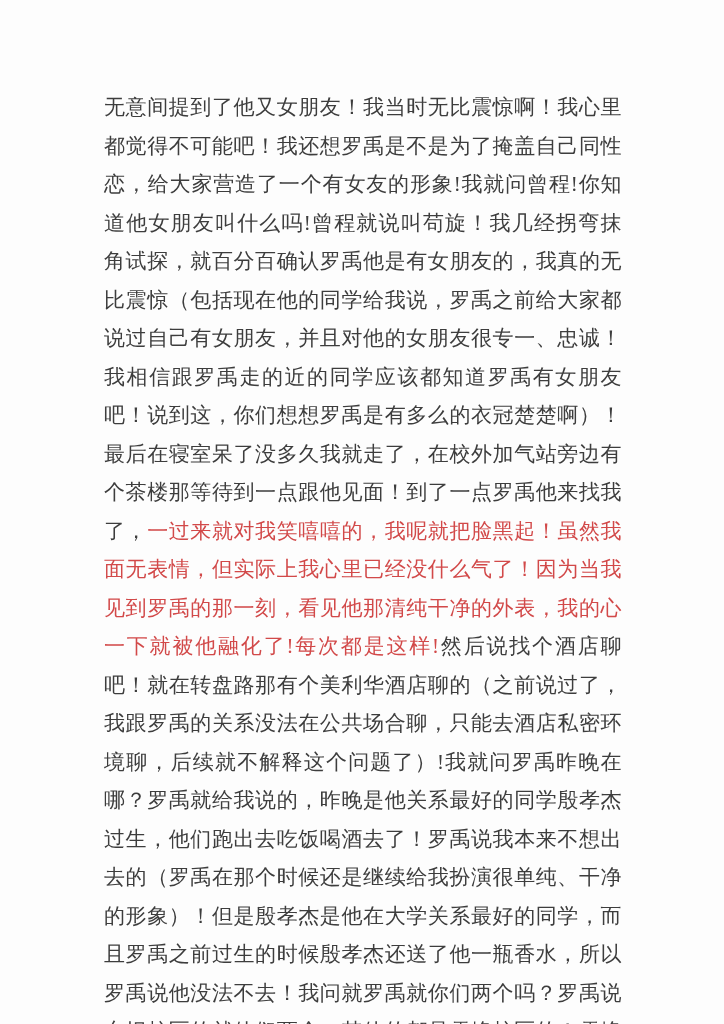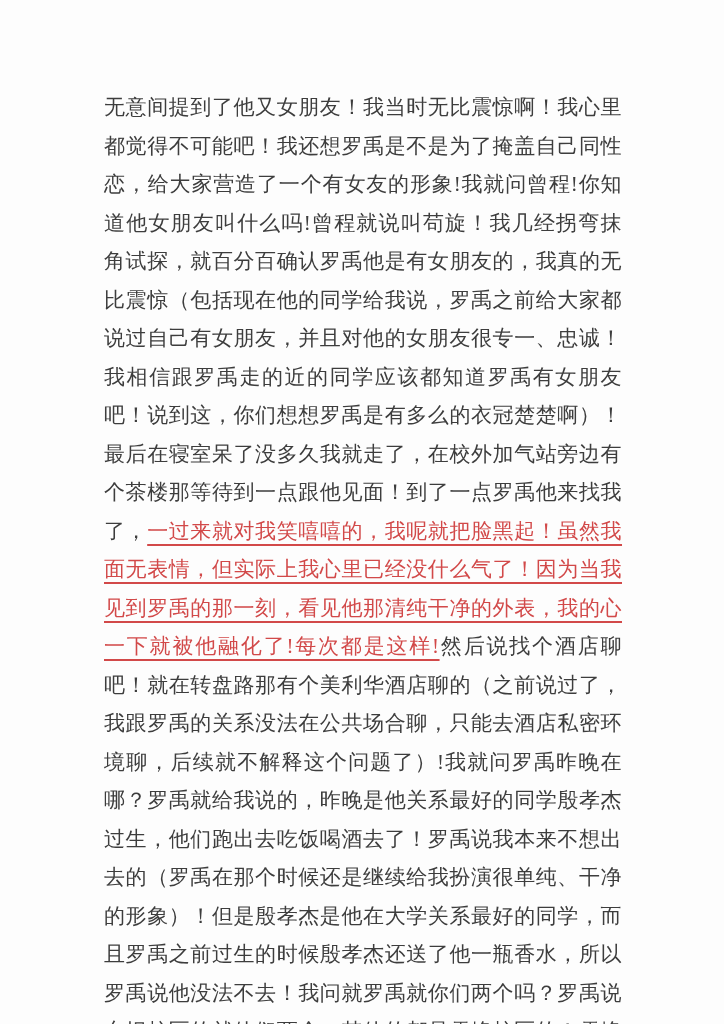--- a/index.html
+++ b/index.html
@@ -29,21 +29,20 @@
     font-family: "Liberation Serif", "DejaVu Serif", serif;
     font-size: 21px;
     line-height: 38.5px;
     letter-spacing: 0.5px;
     color: #3d3d3d;
     text-align: justify;
     margin: 0;
   }
   .seg-red {
     color: #d24949;
-    text-decoration: underline;
     text-decoration-color: #d24949;
     text-decoration-thickness: 1.5px;
     text-underline-offset: 6px;
   }
 </style>
 </head>
 <body style="background: rgb(253, 253, 253);">
 
 <div class="page" style="background: rgb(253, 253, 253);">
   <p class="content" style="color: rgb(61, 61, 61);"><span>无意间提到了他又女朋友！我当时无比震惊啊！我心里都觉得不可能吧！我还想罗禹是不是为了掩盖自己同性恋，给大家营造了一个有女友的形象!我就问曾程!你知道他女朋友叫什么吗!曾程就说叫苟旋！我几经拐弯抹角试探，就百分百确认罗禹他是有女朋友的，我真的无比震惊（包括现在他的同学给我说，罗禹之前给大家都说过自己有女朋友，并且对他的女朋友很专一、忠诚！我相信跟罗禹走的近的同学应该都知道罗禹有女朋友吧！说到这，你们想想罗禹是有多么的衣冠楚楚啊）！最后在寝室呆了没多久我就走了，在校外加气站旁边有个茶楼那等待到一点跟他见面！到了一点罗禹他来找我了，</span><span class="seg-red" style="color: rgb(210, 73, 73); text-decoration-color: rgb(210, 73, 73);">一过来就对我笑嘻嘻的，我呢就把脸黑起！虽然我面无表情，但实际上我心里已经没什么气了！因为当我见到罗禹的那一刻，看见他那清纯干净的外表，我的心一下就被他融化了!每次都是这样!</span><span>然后说找个酒店聊吧！就在转盘路那有个美利华酒店聊的（之前说过了，我跟罗禹的关系没法在公共场合聊，只能去酒店私密环境聊，后续就不解释这个问题了）!我就问罗禹昨晚在哪？罗禹就给我说的，昨晚是他关系最好的同学殷孝杰过生，他们跑出去吃饭喝酒去了！罗禹说我本来不想出去的（罗禹在那个时候还是继续给我扮演很单纯、干净的形象）！但是殷孝杰是他在大学关系最好的同学，而且罗禹之前过生的时候殷孝杰还送了他一瓶香水，所以罗禹说他没法不去！我问就罗禹就你们两个吗？罗禹说东坝校区的就他们两个，其他的都是雪峰校区的！雪峰校区的同学吃完饭、找了个酒吧喝完酒就回去了（包括罗禹在这之前一直给我表明的是他不会喝酒，一杯啤酒就会醉的那种，因此在今年四月份之</span></p>

